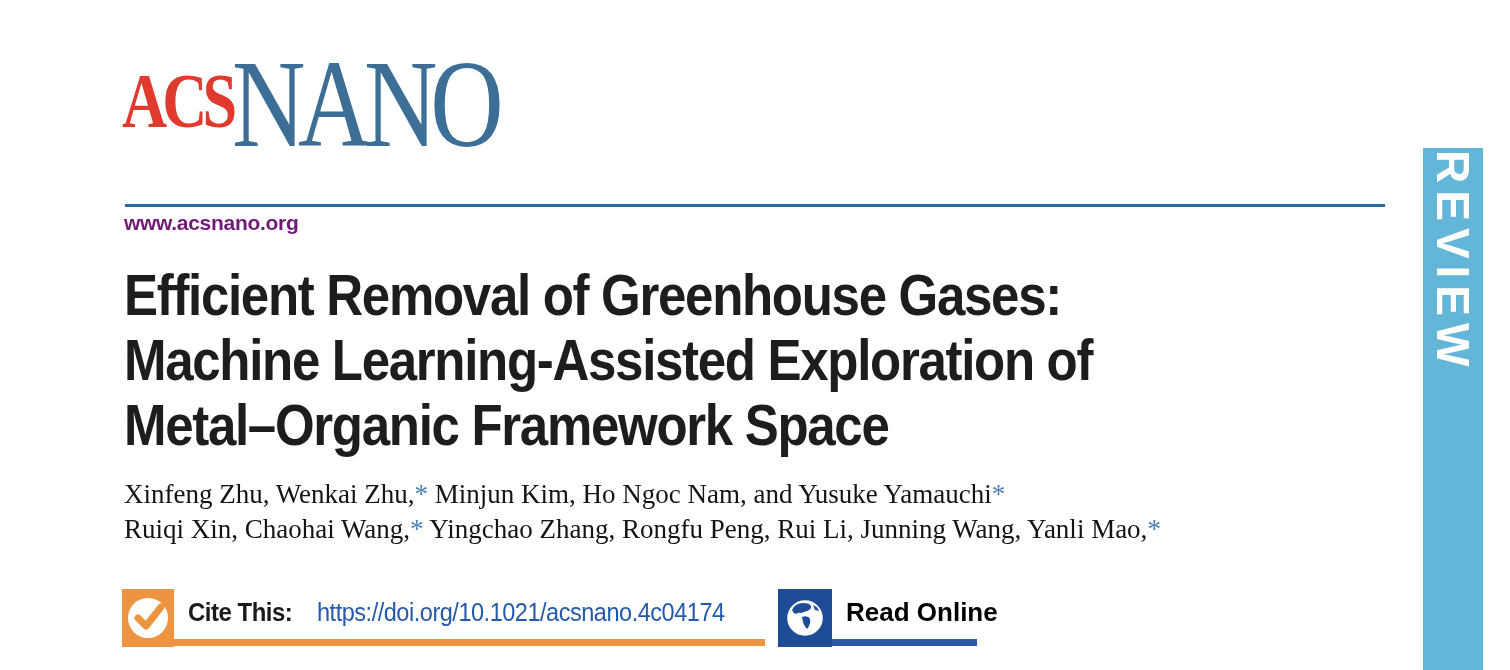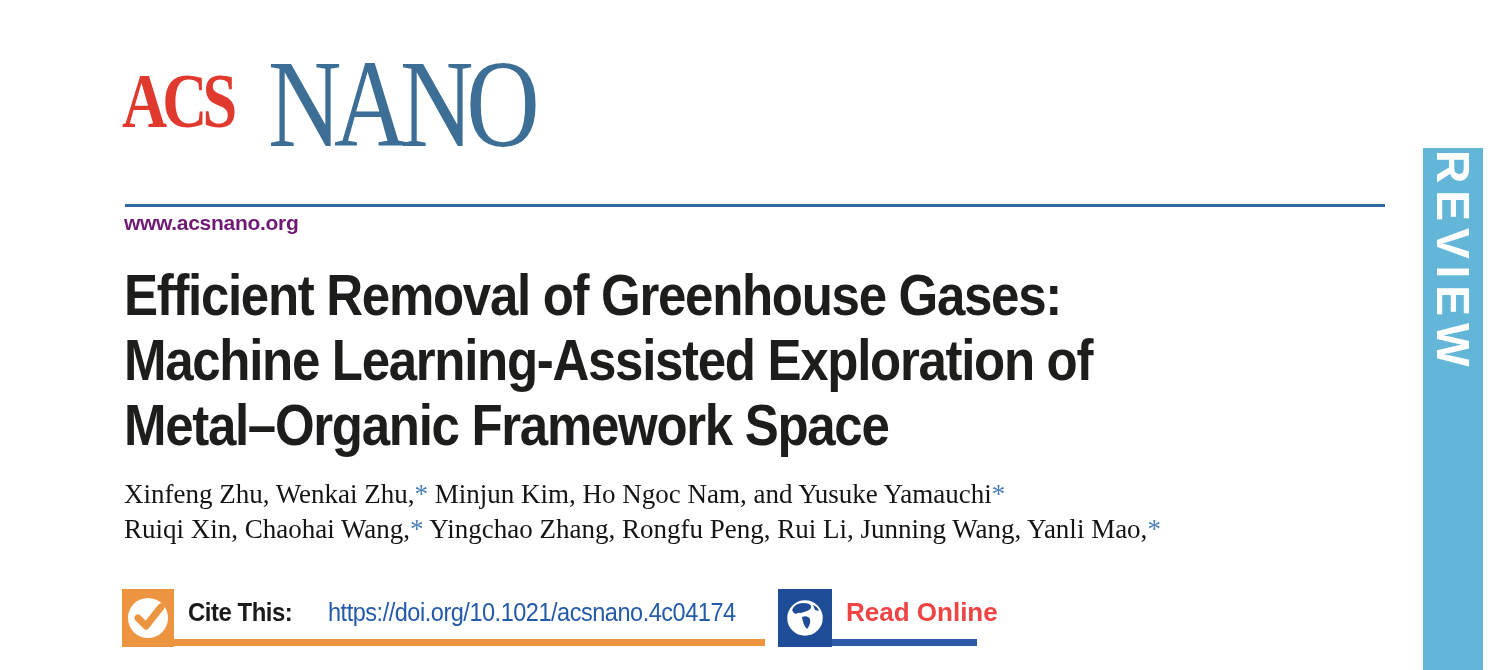--- a/index.html
+++ b/index.html
@@ -2,21 +2,21 @@
 <html><head>
 <meta charset="utf-8">
 <style>
   * { margin: 0; padding: 0; box-sizing: border-box; }
   html, body { width: 1510px; height: 670px; background: #ffffff; overflow: hidden; }
   body { position: relative; font-family: "Liberation Sans", sans-serif; }
 
   
   .logo {
     position: absolute; left: 122px; top: 48px;
-    display: flex; align-items: flex-start; white-space: nowrap; gap: 36px;
+    display: flex; align-items: flex-start; white-space: nowrap;
   }
   .logo-acs {
     font-family: "Liberation Serif", serif; font-weight: bold;
     font-size: 78px; line-height: 1; color: #E03A2F;
     letter-spacing: -6px;
     transform: scaleX(0.80); transform-origin: left top;
     position: relative; top: 14px; z-index: 2;
   }
   .logo-nano {
     font-family: "Liberation Serif", serif; font-weight: normal;
@@ -56,21 +56,21 @@
   .authors .star { color: #4A7FB5; cursor: pointer; }
 
   
   .cite-badge {
     position: absolute; left: 122px; top: 589px;
     width: 52px; height: 58px; background: #EC9440;
     display: flex; align-items: center; justify-content: center;
   }
   .cite-row {
     position: absolute; left: 188px; top: 597px;
-    display: flex; align-items: baseline; gap: 27px; white-space: nowrap;
+    display: flex; align-items: baseline; gap: 16px; white-space: nowrap;
   }
   .cite-label {
     font-size: 26px; font-weight: bold; color: #1A1A1A;
     letter-spacing: -0.5px; transform: scaleX(0.92); transform-origin: left top;
   }
   .cite-doi {
     font-size: 25px; color: #245AAA; letter-spacing: -0.5px;
     text-decoration: none; cursor: pointer;
     transform: scaleX(0.94); transform-origin: left top;
   }
@@ -81,21 +81,21 @@
 
   
   .read-online { position: absolute; left: 778px; top: 589px; cursor: pointer; }
   .read-badge {
     position: absolute; left: 0; top: 0;
     width: 54px; height: 58px; background: #1F4C96;
     display: flex; align-items: center; justify-content: center;
   }
   .read-label {
     position: absolute; left: 68px; top: 8px;
-    font-size: 26px; font-weight: bold; color: #ef4444; white-space: nowrap;
+    font-size: 26px; font-weight: bold; color: #000000; white-space: nowrap;
   }
   .read-underline {
     position: absolute; left: 54px; top: 50px;
     width: 145px; height: 7px; background: #2C5BA6;
   }
 
   
   .review-band {
     position: absolute; left: 1423px; top: 148px;
     width: 60px; height: 522px; background: #63B6D8;

